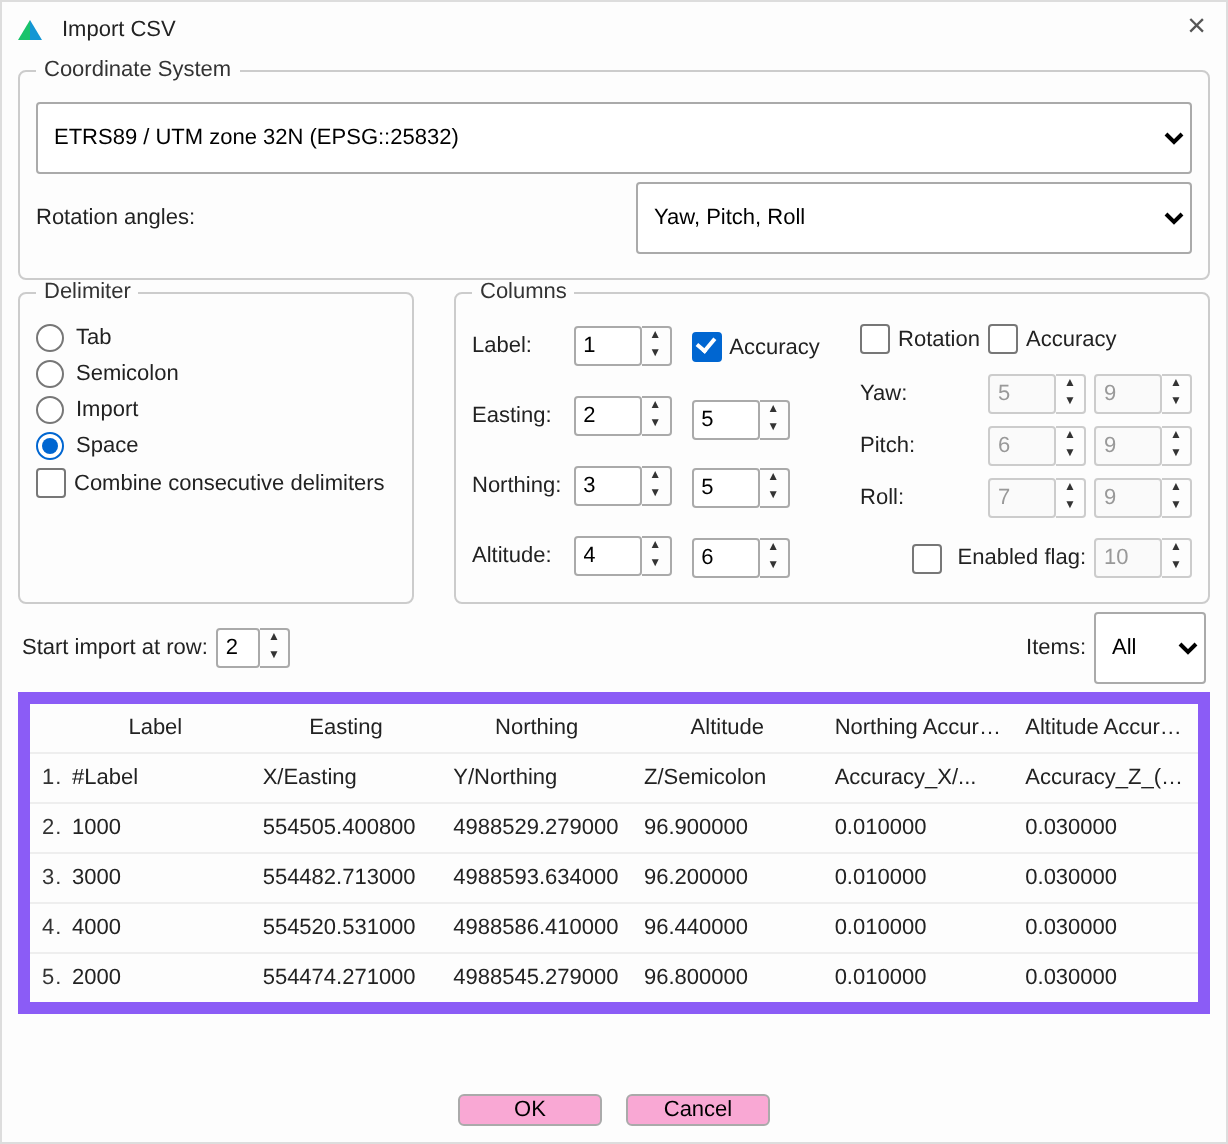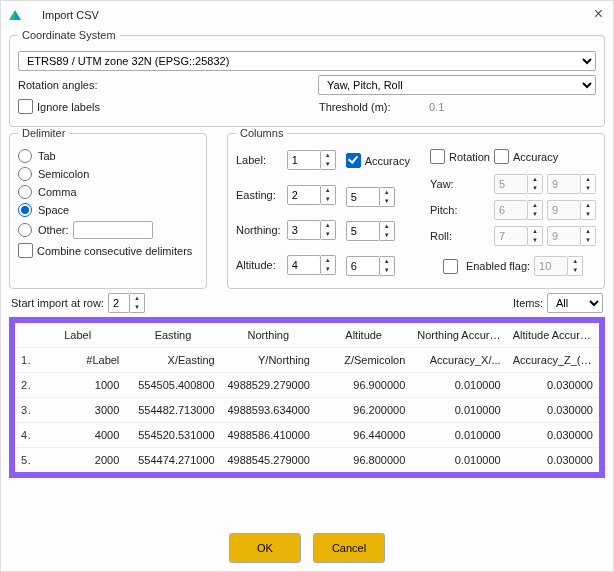--- a/index.html
+++ b/index.html
@@ -1,50 +1,50 @@
 <!DOCTYPE html>
 <html><head>
 <meta charset="utf-8">
 <style>
 html,body{margin:0;padding:0;font-family:"Segoe UI",Arial,sans-serif;font-size:11px;color:#222;background:#fff}
 .window{width:614px;height:572px;background:#fdfdfd;position:relative;box-sizing:border-box;border:1px solid #ddd}
 .titlebar{height:28px;display:flex;align-items:center;padding:0 6px;box-sizing:border-box}
 .titlebar .icon-area{display:flex;align-items:center}
-.titlebar .title{margin-left:19px}
+.titlebar .title{margin-left:8px}
 .close-x{position:absolute;top:4px;right:10px;font-size:16px;color:#555;cursor:pointer}
 fieldset{border:1px solid #ccc;border-radius:4px;margin:0 8px;padding:6px 8px 8px 8px}
 legend{padding:0 4px;color:#333}
 .row{display:flex;align-items:center;margin:4px 0}
 label{white-space:nowrap}
 select,input.text,input.spin-text{border:1px solid #aaa;background:#fff;font:inherit;padding:2px 4px;border-radius:2px;box-sizing:border-box}
-select{height:20px}
+select{height:36px}
 input.spin-text{height:20px}
 .checkbox{width:13px;height:13px;border:1px solid #777;border-radius:2px;background:#fff;display:inline-block;margin-right:4px;flex-shrink:0}
 .checkbox.checked{background:#0066d1;border-color:#0066d1;position:relative}
 .checkbox.checked::after{content:"";position:absolute;left:3px;top:0px;width:4px;height:7px;border:solid #fff;border-width:0 2px 2px 0;transform:rotate(40deg)}
 .radio{width:12px;height:12px;border:1px solid #777;border-radius:50%;background:#fff;display:inline-block;margin-right:6px;flex-shrink:0;position:relative}
 .radio.checked{border-color:#0066d1}
 .radio.checked::after{content:"";position:absolute;left:2px;top:2px;width:8px;height:8px;border-radius:50%;background:#0066d1}
 .spinner{display:inline-flex;align-items:stretch}
 .spinner input{width:34px;text-align:left}
 .spinner .arrows{display:flex;flex-direction:column;width:14px;border:1px solid #aaa;border-left:none;border-radius:0 2px 2px 0}
 .spinner .arrows span{flex:1;font-size:6px;line-height:8px;text-align:center;cursor:pointer;color:#333}
 .spinner.disabled input,.spinner.disabled .arrows{color:#999;border-color:#ccc}
 .spinner.disabled input{background:#fafafa}
 .columns-area{display:flex;gap:10px}
 .col-grid{display:grid;grid-template-columns:auto auto;column-gap:4px;row-gap:6px;align-items:center}
 .lbl-r{text-align:left;padding-right:2px}
 .two-pane{display:flex;gap:4px}
 .two-pane .left{flex:0 0 180px}
 .two-pane .right{flex:1}
 .preview-table{width:calc(100% - 16px);margin:2px 8px 0 8px;border:6px solid #8b5cf6;border-collapse:collapse;table-layout:fixed}
-.preview-table th,.preview-table td{border-bottom:1px solid #eee;padding:6px 6px;text-align:right;overflow:hidden;white-space:nowrap;text-overflow:ellipsis}
+.preview-table th,.preview-table td{border-bottom:1px solid #eee;padding:6px 6px;text-align:left;overflow:hidden;white-space:nowrap;text-overflow:ellipsis}
 .preview-table th{font-weight:normal;text-align:center}
 .preview-table td.rn,.preview-table th.rn{width:14px;text-align:right;color:#333}
-.button{min-width:72px;height:30px;border:1px solid #aaa;background:#eab308;border-radius:3px;font:inherit;cursor:pointer}
+.button{min-width:72px;height:16px;border:1px solid #aaa;background:#f9a8d4;border-radius:3px;font:inherit;cursor:pointer}
 .btn-row{position:absolute;left:0;right:0;bottom:8px;display:flex;justify-content:center;gap:12px}
 .app-icon svg{display:block}
 .thresh-val{color:#888}
 </style>
 </head>
 <body>
 
 <div class="window">
   <div class="titlebar">
     <span class="icon-area app-icon">
@@ -63,52 +63,41 @@
       <select style="width:100%">
         <option>ETRS89 / UTM zone 32N (EPSG::25832)</option>
       </select>
     </div>
     <div class="row">
       <label style="width:300px">Rotation angles:</label>
       <select style="flex:1">
         <option>Yaw, Pitch, Roll</option>
       </select>
     </div>
-    <div class="row">
-      <span class="checkbox"></span>
-      <label style="width:282px">Ignore labels</label>
-      <label style="width:110px">Threshold (m):</label>
-      <span class="thresh-val">0.1</span>
-    </div>
   </fieldset>
 
   <div class="two-pane">
     <fieldset class="left">
       <legend>Delimiter</legend>
       <div class="row">
           <span class="radio"></span>
           <label>Tab</label>
         </div>
       <div class="row">
           <span class="radio"></span>
           <label>Semicolon</label>
         </div>
       <div class="row">
           <span class="radio"></span>
-          <label>Comma</label>
+          <label>Import</label>
         </div>
       <div class="row">
           <span class="radio checked"></span>
           <label>Space</label>
         </div>
-      <div class="row">
-          <span class="radio"></span>
-          <label>Other:</label>
-        <input class="text" style="width: 80px; margin-left: 4px;" value="">
-      </div>
       <div class="row">
           <span class="checkbox"></span>
           <label>Combine consecutive delimiters</label>
         </div>
     </fieldset>
 
     <fieldset class="right">
       <legend>Columns</legend>
       <div class="columns-area">
         <div class="col-grid">
@@ -229,21 +218,21 @@
                 </span>
               </div>
             <div class="spinner disabled">
                 <input class="spin-text" disabled="" value="9" style="">
                 <span class="arrows">
                   <span>▲</span>
                   <span>▼</span>
                 </span>
               </div>
           </div>
-          <div class="row" style="grid-column:1/3;justify-content:center;gap:4px">
+          <div class="row" style="grid-column:1/3;justify-content:flex-end;gap:4px">
             <span class="checkbox"></span>
             <label>Enabled flag:</label>
             <div class="spinner disabled">
                 <input class="spin-text" disabled="" value="10" style="">
                 <span class="arrows">
                   <span>▲</span>
                   <span>▼</span>
                 </span>
               </div>
           </div>

